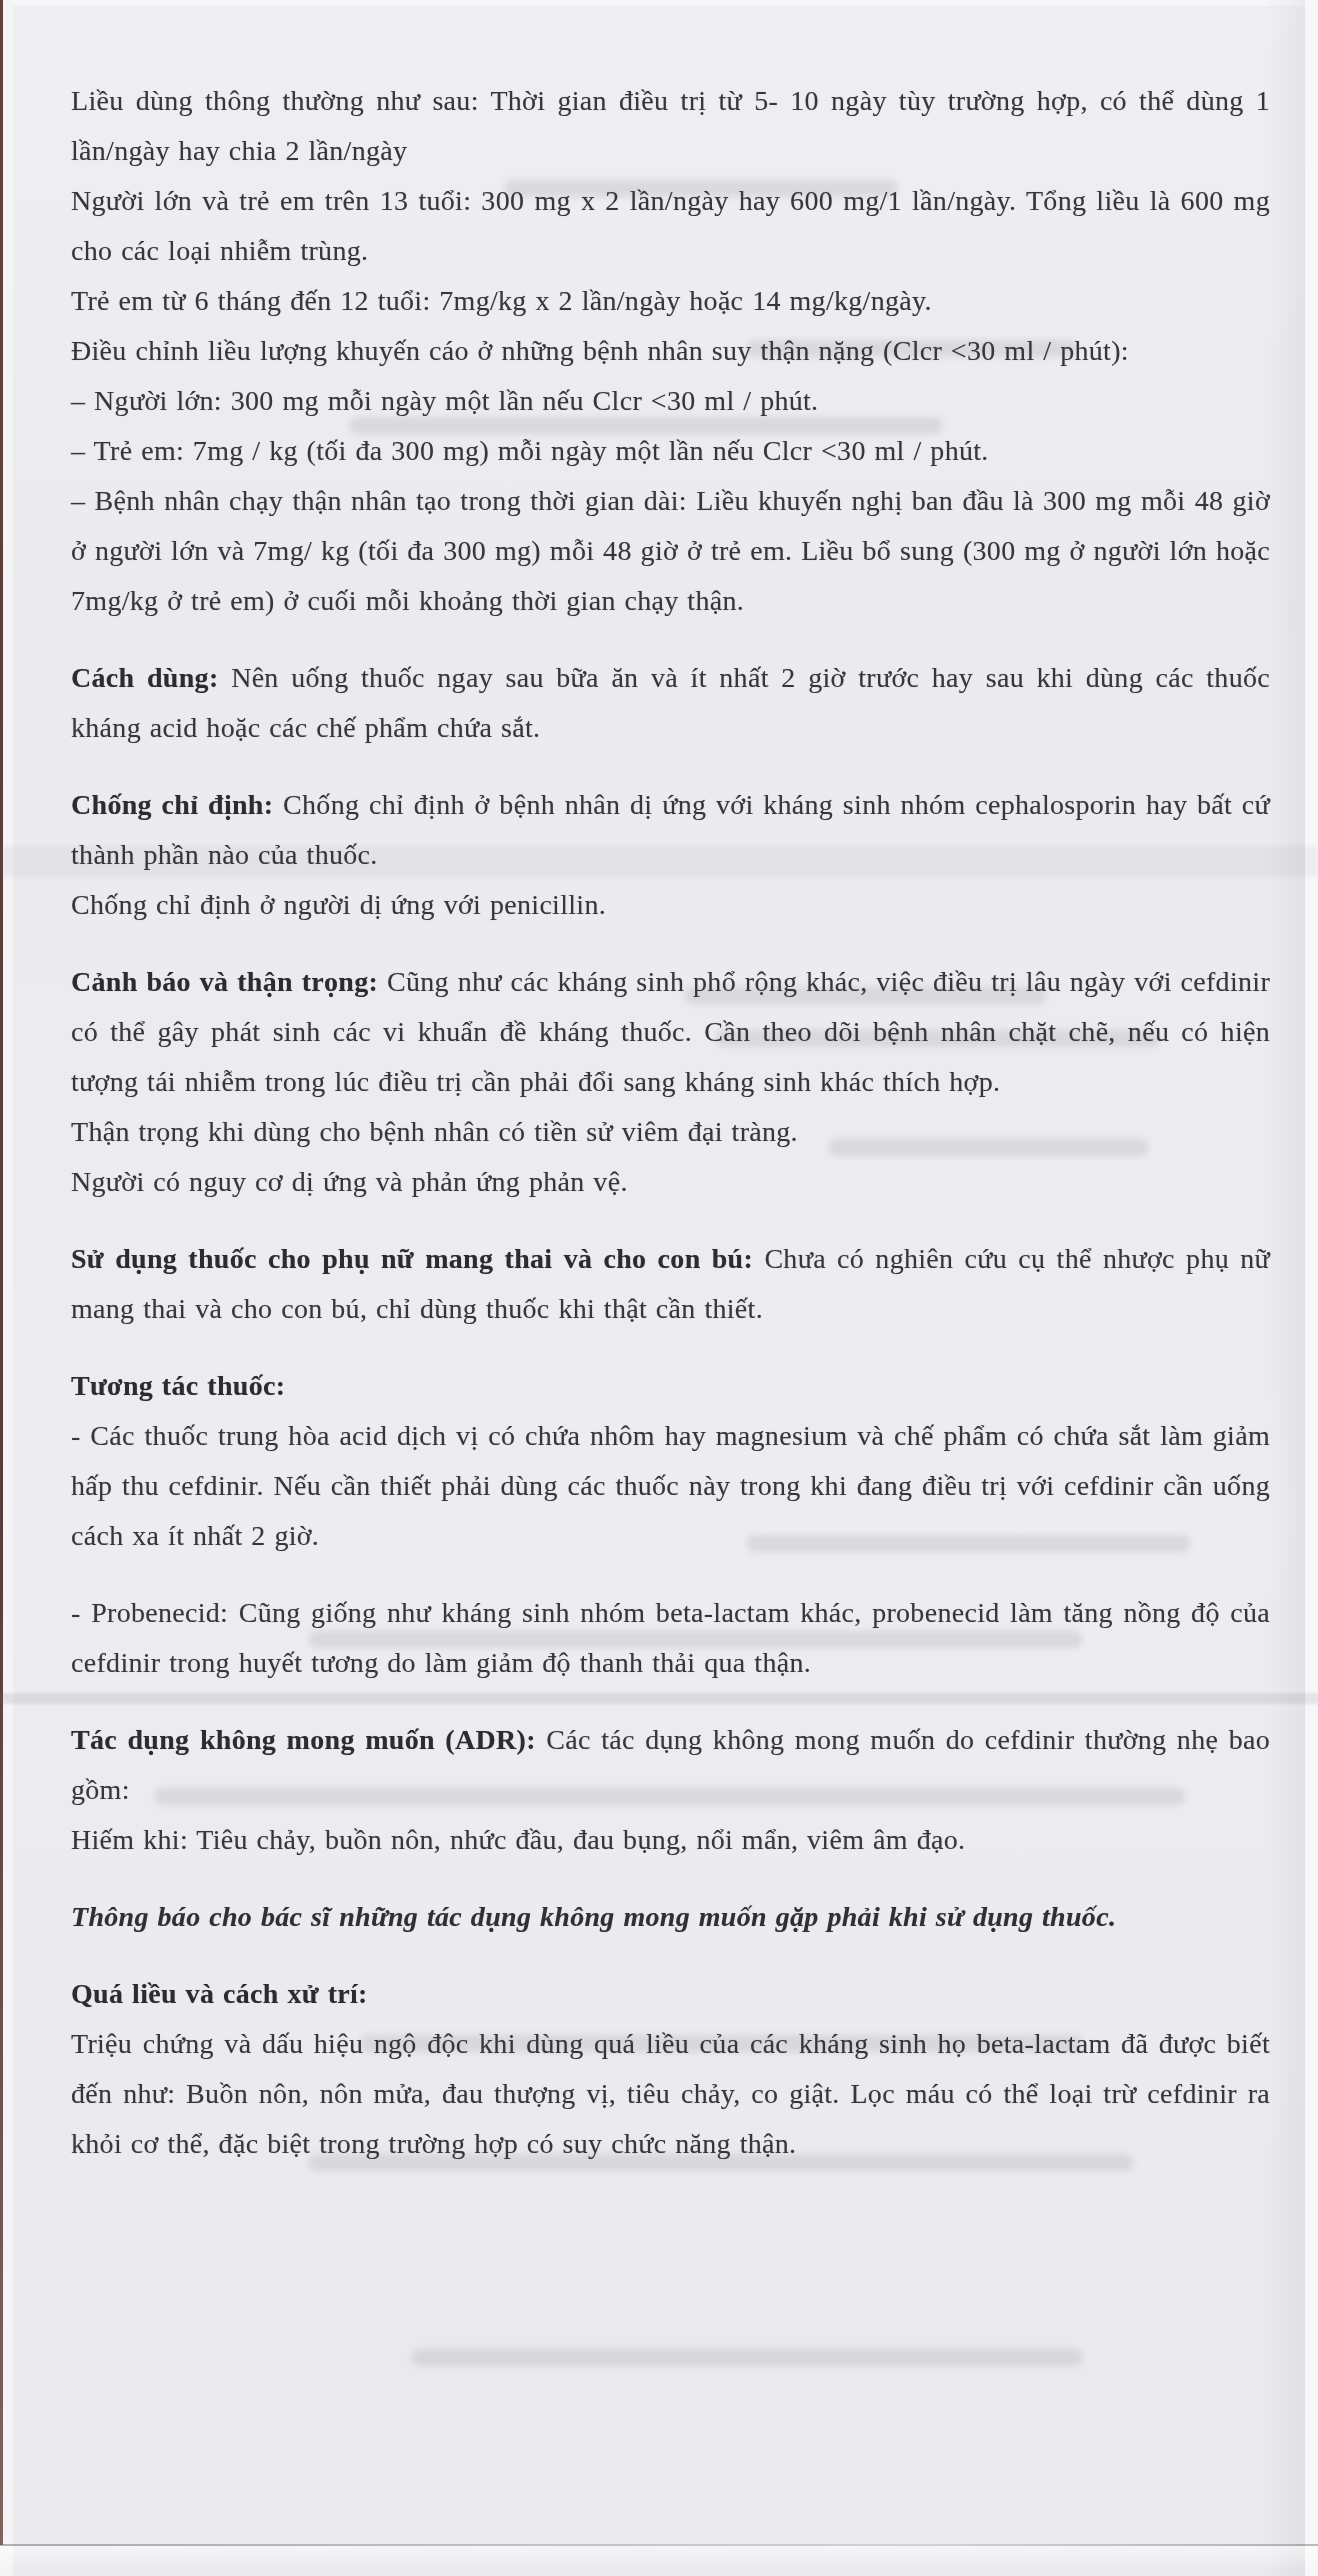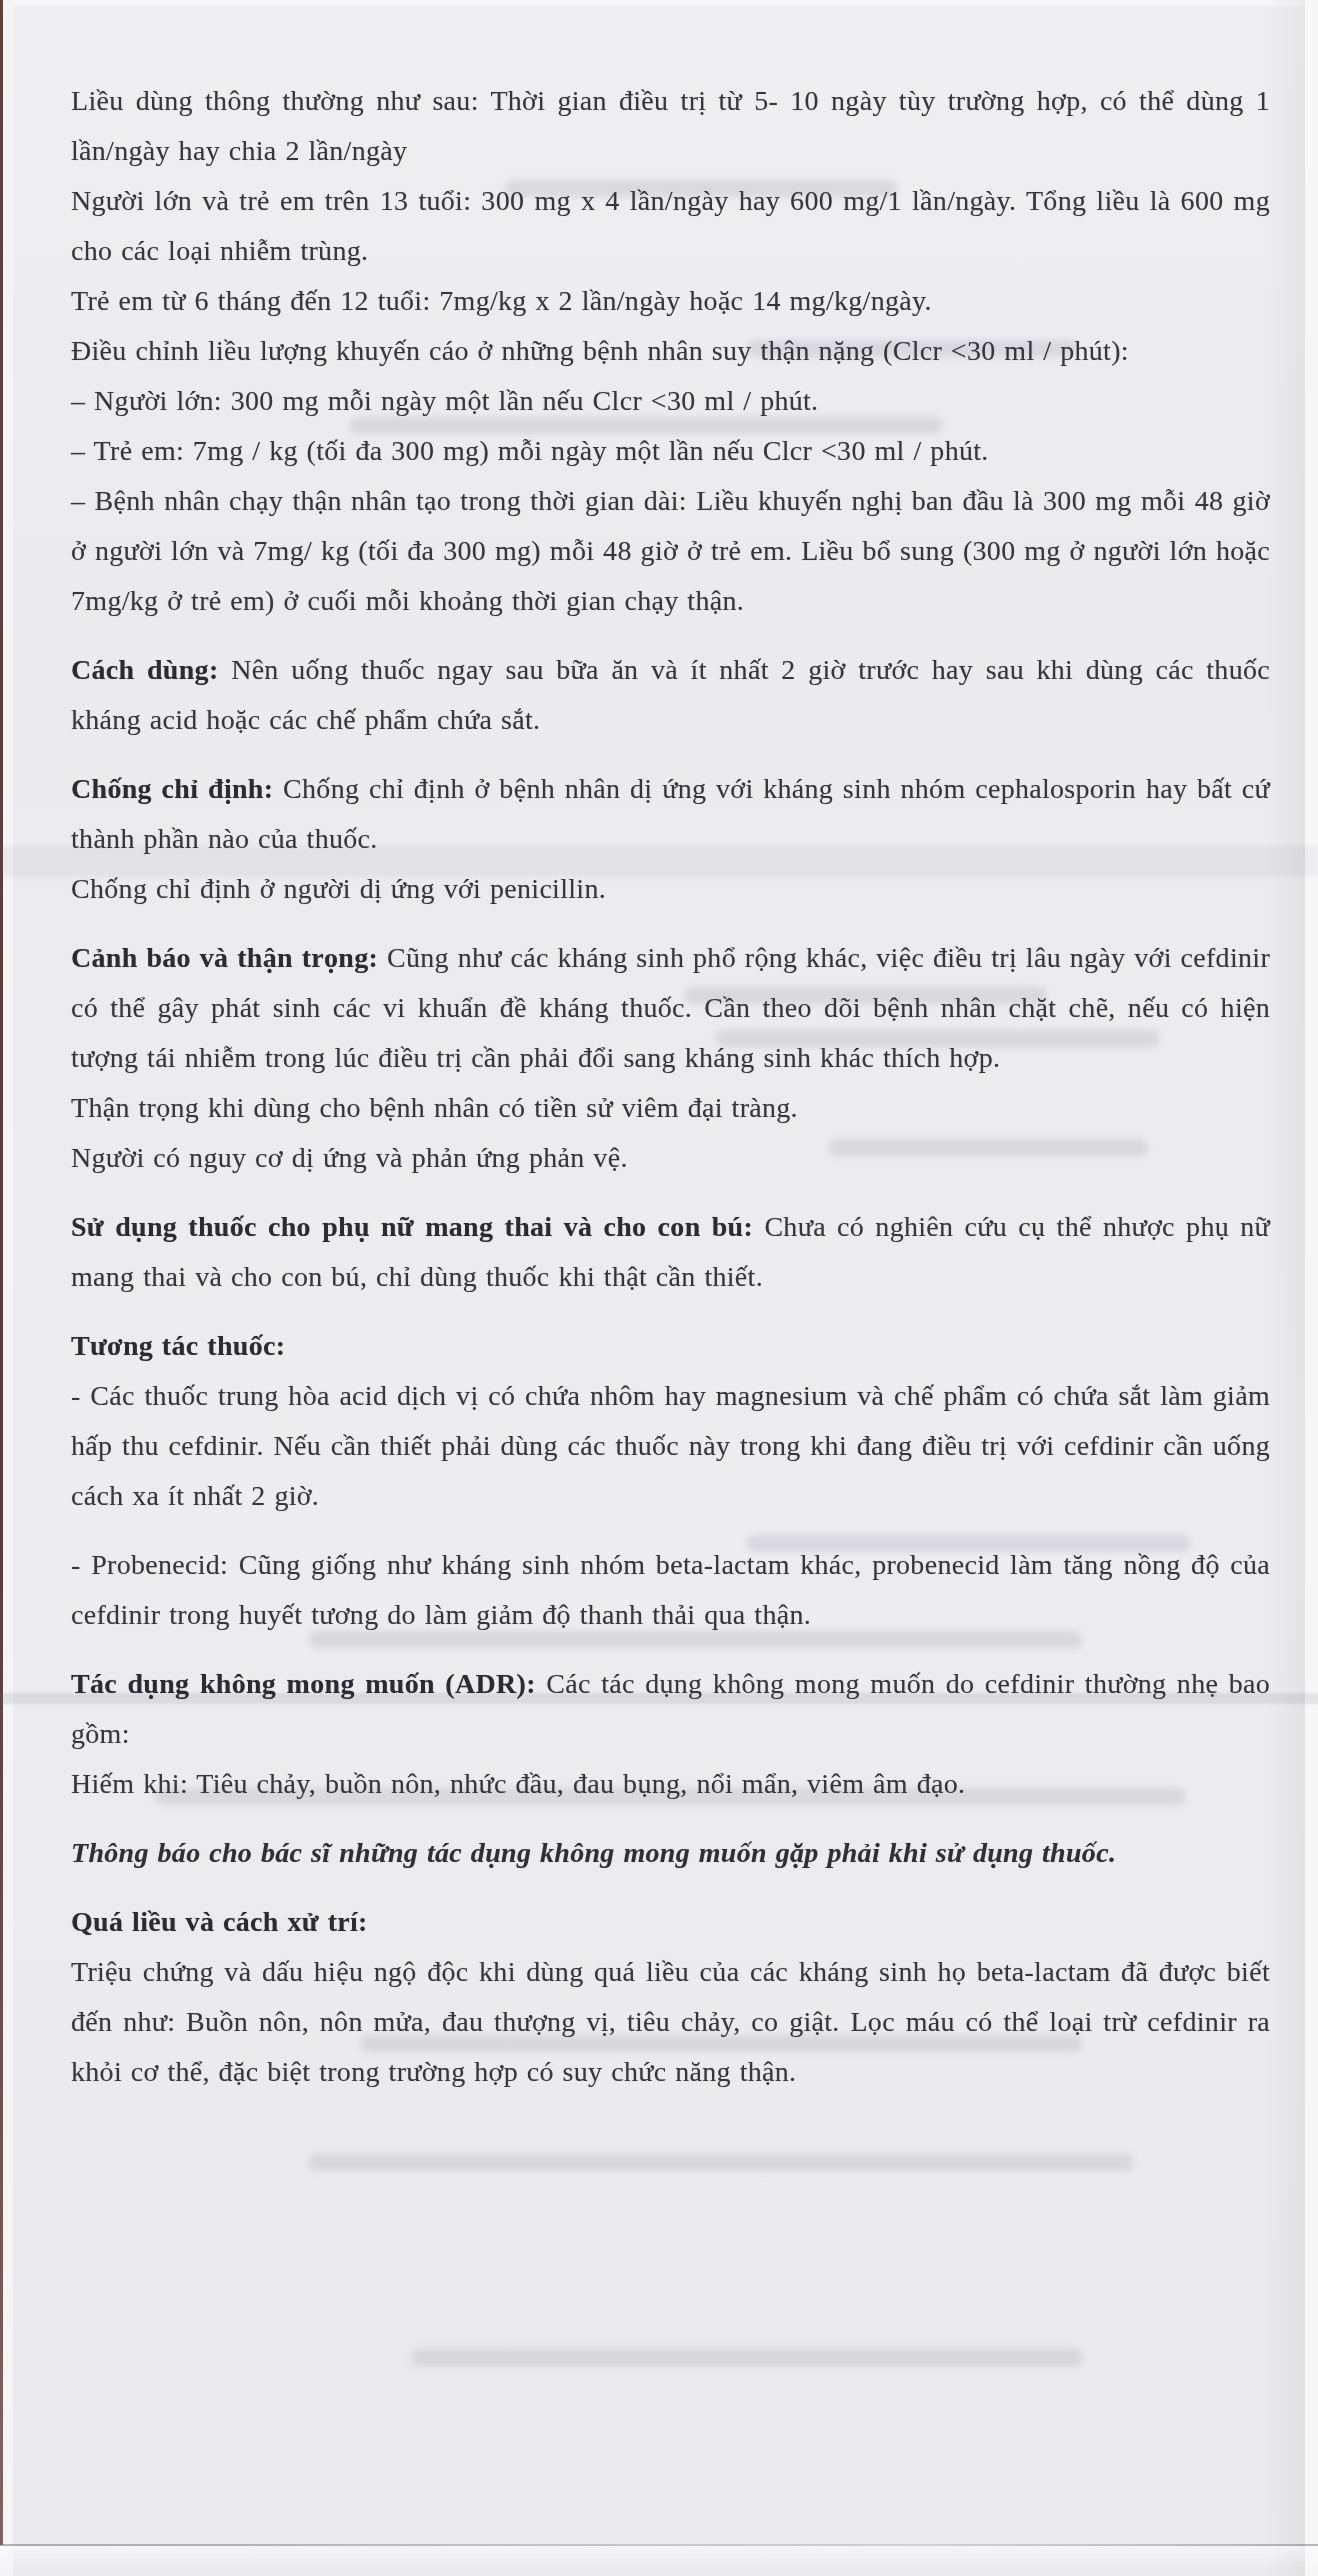--- a/index.html
+++ b/index.html
@@ -73,21 +73,21 @@
     top: 76px;
     color: #36363c;
     font-size: 28px;
     line-height: 50px;
     text-align: justify;
     letter-spacing: 0.3px;
     word-spacing: 1.5px;
     text-shadow: 0 0 1px rgba(55,55,62,.30);
   }
   .para { margin: 0; }
-  .para.gap { margin-top: 19px; }
+  .para.gap { margin-top: 27px; }
   .lead { font-weight: bold; color: #2b2b31; }
   .para.notice { font-weight: bold; font-style: italic; color: #2f2f35; }
 </style>
 </head>
 <body>
 
 <div class="page">
   <div class="edge-top"></div>
   <div class="edge-left-white"></div>
   <div class="edge-left-dark"></div>
@@ -106,21 +106,21 @@
       <div class="ghost" style="left: 829px; top: 1139px; width: 319px;"></div>
       <div class="ghost" style="left: 747px; top: 1535px; width: 443px;"></div>
       <div class="ghost" style="left: 309px; top: 1631px; width: 773px;"></div>
       <div class="ghost" style="left: 155px; top: 1788px; width: 1030px;"></div>
       <div class="ghost" style="left: 361px; top: 2035px; width: 721px;"></div>
       <div class="ghost" style="left: 309px; top: 2154px; width: 824px;"></div>
       <div class="ghost" style="left: 412px; top: 2349px; width: 670px;"></div>
     </div>
   <div class="content" id="content">
       <p class="para"><span class="body-text">Liều dùng thông thường như sau: Thời gian điều trị từ 5- 10 ngày tùy trường hợp, có thể dùng 1 lần/ngày hay chia 2 lần/ngày</span></p>
-      <p class="para"><span class="body-text">Người lớn và trẻ em trên 13 tuổi: 300 mg x 4 lần/ngày hay 600 mg/1 lần/ngày. Tổng liều là 600 mg cho các loại nhiễm trùng.</span></p>
+      <p class="para"><span class="body-text">Người lớn và trẻ em trên 13 tuổi: 300 mg x 2 lần/ngày hay 600 mg/1 lần/ngày. Tổng liều là 600 mg cho các loại nhiễm trùng.</span></p>
       <p class="para"><span class="body-text">Trẻ em từ 6 tháng đến 12 tuổi: 7mg/kg x 2 lần/ngày hoặc 14 mg/kg/ngày.</span></p>
       <p class="para"><span class="body-text">Điều chỉnh liều lượng khuyến cáo ở những bệnh nhân suy thận nặng (Clcr &lt;30 ml / phút):</span></p>
       <p class="para"><span class="body-text">– Người lớn: 300 mg mỗi ngày một lần nếu Clcr &lt;30 ml / phút.</span></p>
       <p class="para"><span class="body-text">– Trẻ em: 7mg / kg (tối đa 300 mg) mỗi ngày một lần nếu Clcr &lt;30 ml / phút.</span></p>
       <p class="para"><span class="body-text">– Bệnh nhân chạy thận nhân tạo trong thời gian dài: Liều khuyến nghị ban đầu là 300 mg mỗi 48 giờ ở người lớn và 7mg/ kg (tối đa 300 mg) mỗi 48 giờ ở trẻ em. Liều bổ sung (300 mg ở người lớn hoặc 7mg/kg ở trẻ em) ở cuối mỗi khoảng thời gian chạy thận.</span></p>
       <p class="para gap"><strong class="lead">Cách dùng:</strong> <span class="body-text">Nên uống thuốc ngay sau bữa ăn và ít nhất 2 giờ trước hay sau khi dùng các thuốc kháng acid hoặc các chế phẩm chứa sắt.</span></p>
       <p class="para gap"><strong class="lead">Chống chỉ định:</strong> <span class="body-text">Chống chỉ định ở bệnh nhân dị ứng với kháng sinh nhóm cephalosporin hay bất cứ thành phần nào của thuốc.</span></p>
       <p class="para"><span class="body-text">Chống chỉ định ở người dị ứng với penicillin.</span></p>
       <p class="para gap"><strong class="lead">Cảnh báo và thận trọng:</strong> <span class="body-text">Cũng như các kháng sinh phổ rộng khác, việc điều trị lâu ngày với cefdinir có thể gây phát sinh các vi khuẩn đề kháng thuốc. Cần theo dõi bệnh nhân chặt chẽ, nếu có hiện tượng tái nhiễm trong lúc điều trị cần phải đổi sang kháng sinh khác thích hợp.</span></p>
       <p class="para"><span class="body-text">Thận trọng khi dùng cho bệnh nhân có tiền sử viêm đại tràng.</span></p>

